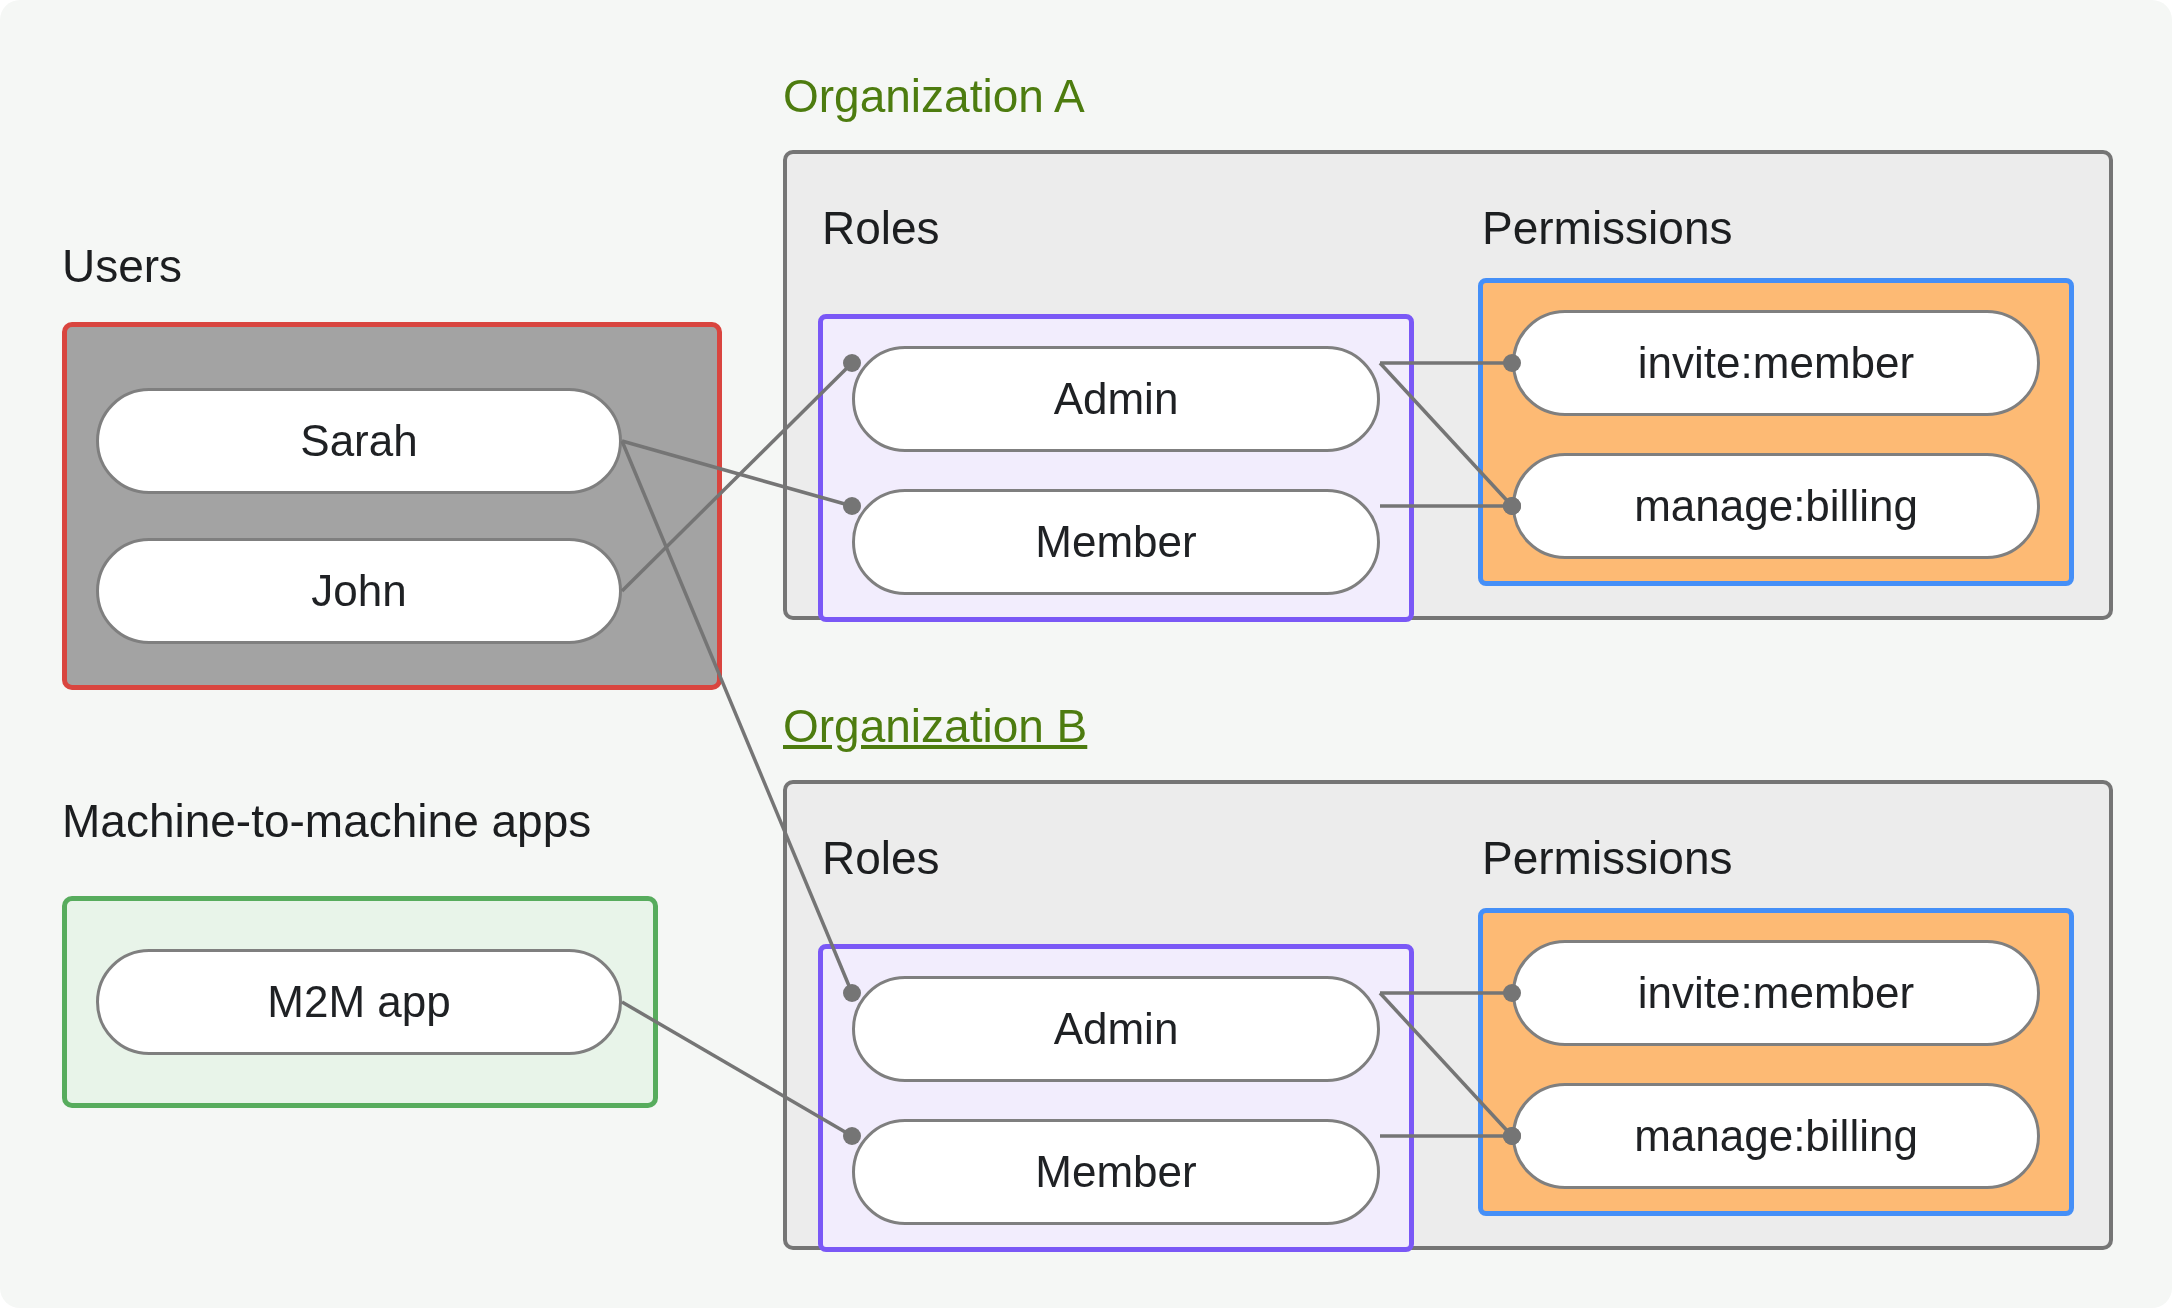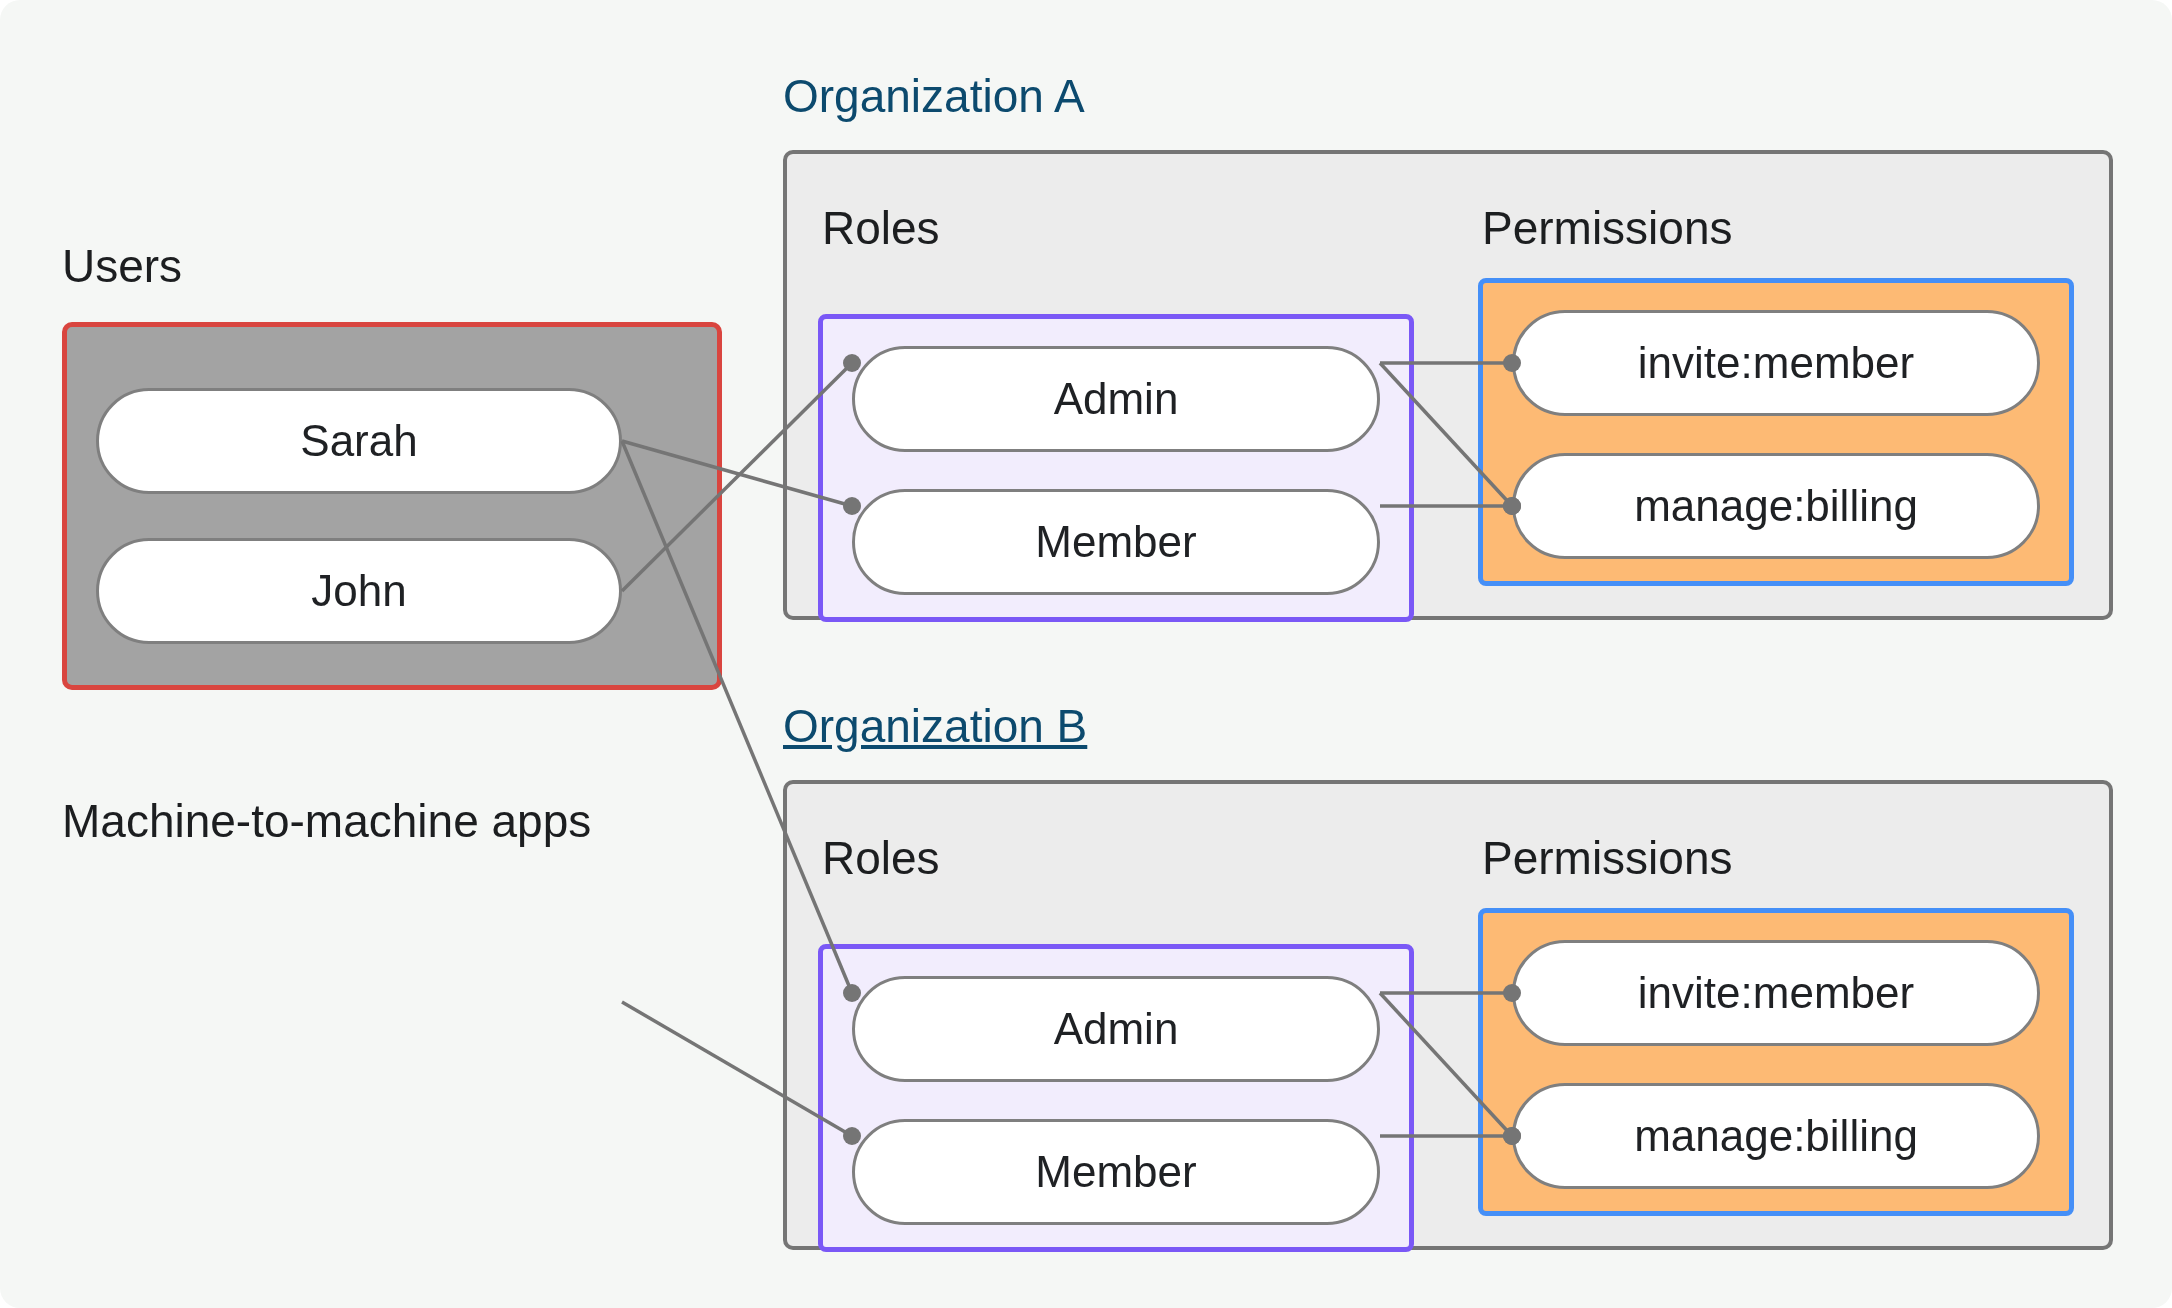--- a/index.html
+++ b/index.html
@@ -13,21 +13,21 @@
     color:#1c1e20;
   }
   .section-label{
     position:absolute;
     font-size:46px;font-weight:500;line-height:1.15;
     color:#1c1e20;white-space:nowrap;
   }
   .org-title{
     position:absolute;
     font-size:46px;font-weight:500;line-height:1.15;
-    color:#0c4a6e;white-space:nowrap;
+    color:#4d7c0f;white-space:nowrap;
   }
   .box{position:absolute;box-sizing:border-box;}
   .users-box{
     left:62px;top:322px;width:660px;height:368px;
     background:#a3a3a3;border:5px solid #d9453f;border-radius:10px;
   }
   .m2m-box{
     left:62px;top:896px;width:596px;height:212px;
     background:#e8f4e9;border:5px solid #57ac5d;border-radius:10px;
   }
@@ -77,20 +77,23 @@
 
 <div class="canvas" id="canvas">
 
   <div class="section-label" style="left:62px;top:240px;">Users</div>
   <div class="box users-box">
     <div class="pill pill-u1">Sarah</div>
     <div class="pill pill-u2">John</div>
   </div>
 
   <div class="section-label" style="left:62px;top:795px;">Machine-to-machine apps</div>
+  <div class="box m2m-box">
+    <div class="pill">M2M app</div>
+  </div>
 
   <div class="org-title" style="left:783px;top:70px;">Organization A</div>
   <div class="box org-box" id="orgA-box">
     <div class="inner-label roles-label">Roles</div>
     <div class="inner-label permissions-label">Permissions</div>
     <div class="roles-box">
       <div class="pill pill-a">Admin</div>
       <div class="pill pill-b">Member</div>
     </div>
     <div class="perms-box">

